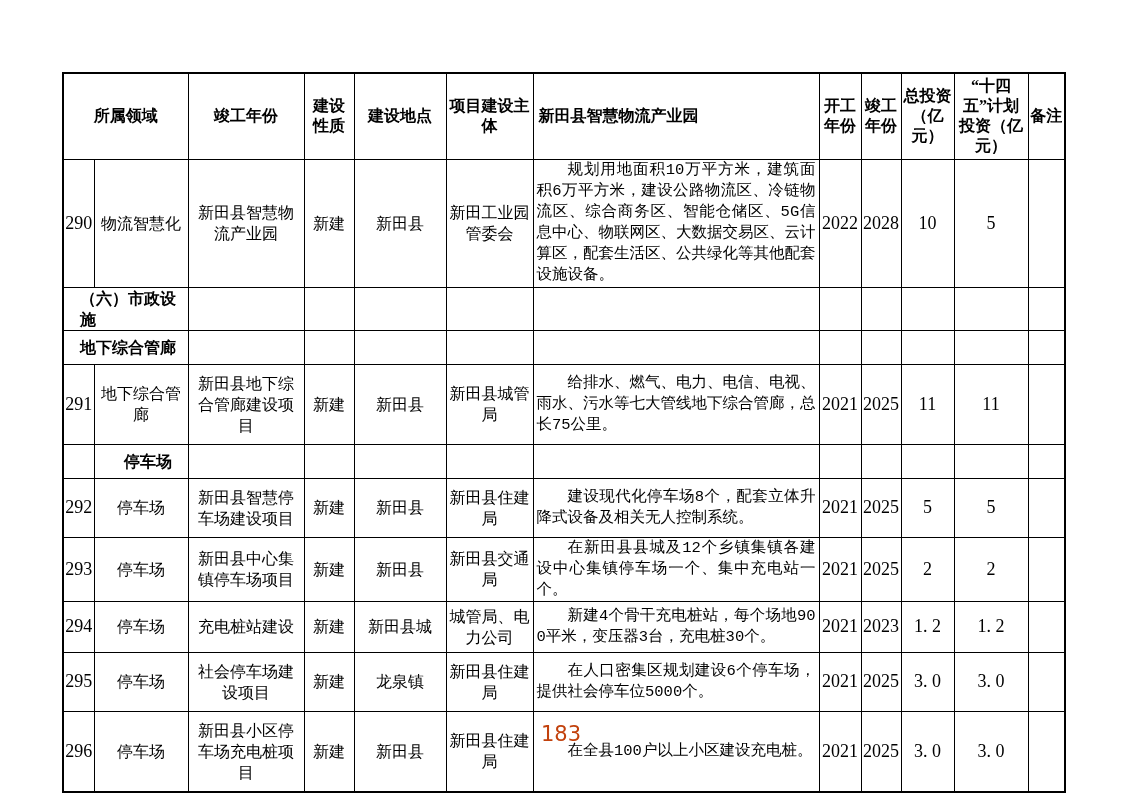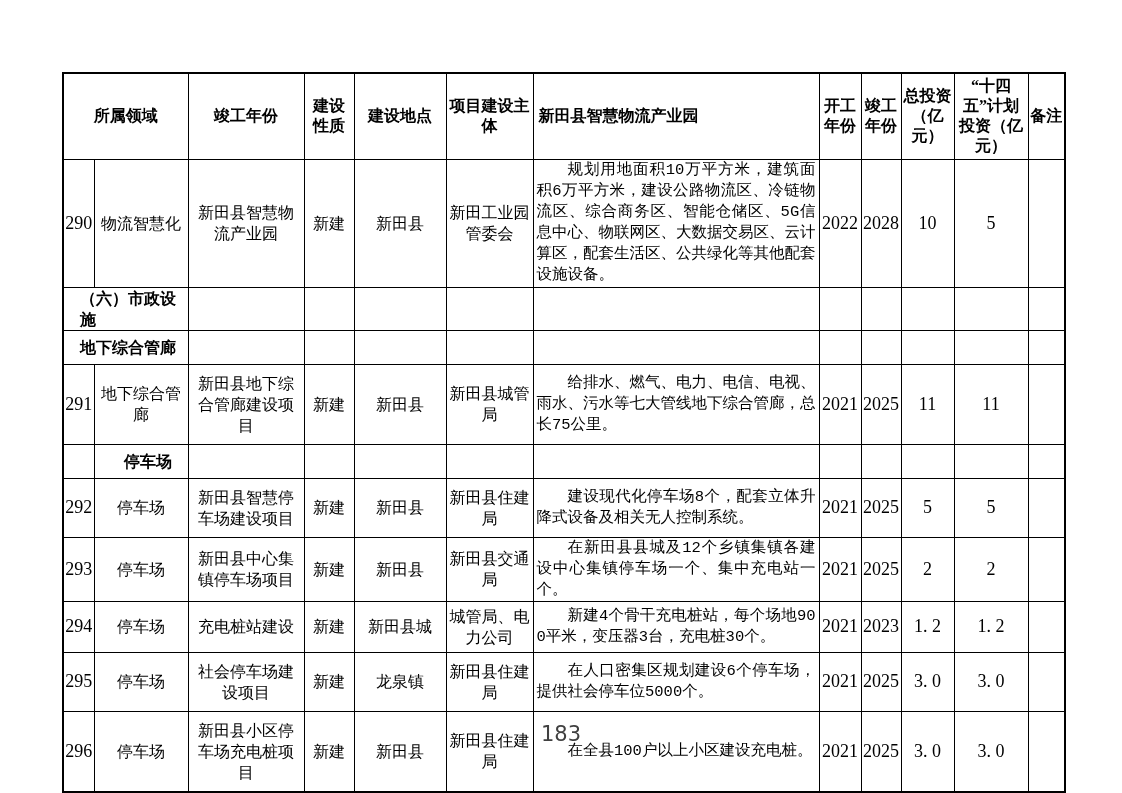--- a/index.html
+++ b/index.html
@@ -37,21 +37,21 @@
   tr.rh-big   { height: 128px; }
   tr.rh-sec   { height: 34px; }
   tr.rh-291   { height: 65px; }
   tr.rh-std   { height: 51px; }
   tr.rh-sm    { height: 48px; }
 
   .page-num {
     position: absolute; top: 722px; left: 0; width: 1122px;
     text-align: center;
     font-family: "DejaVu Sans", "Liberation Sans", sans-serif;
-    font-size: 21px; color: #404040;
+    font-size: 21px; color: #c2410c;
   }
 </style>
 </head>
 <body>
 
 <div class="page">
 
   <table class="projects">
     <colgroup>
       <col style="width:31px">

